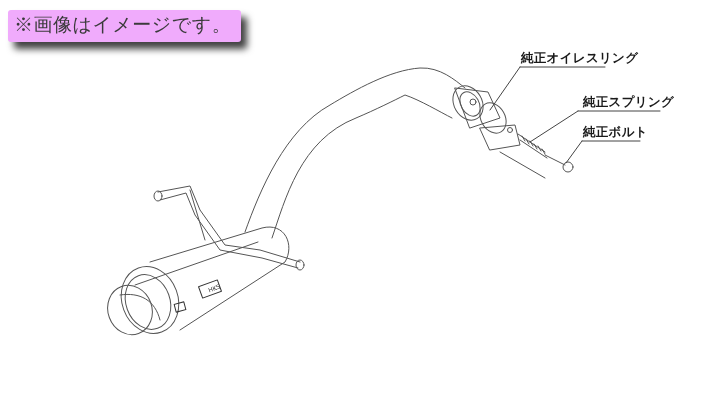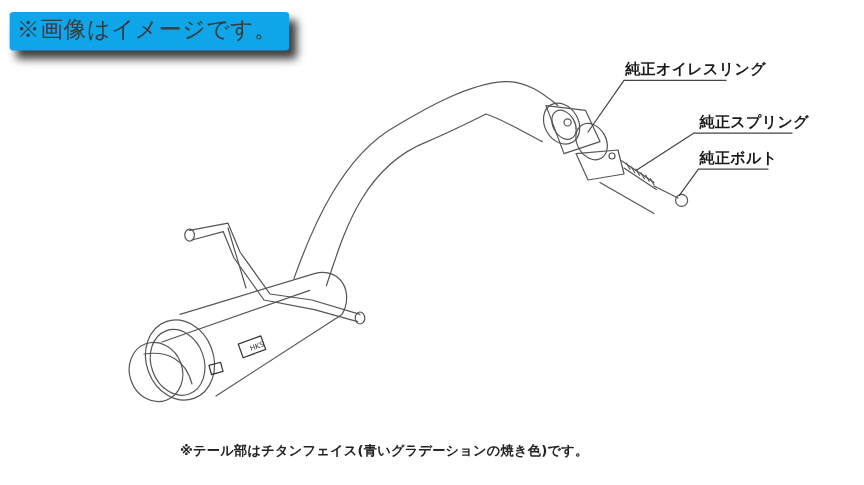--- a/index.html
+++ b/index.html
@@ -1,21 +1,21 @@
 <!DOCTYPE html>
 <html><head>
 <meta charset="utf-8">
 <style>
   html, body { margin:0; padding:0; background:#ffffff; }
   body { width:720px; height:404px; position:relative; overflow:hidden; font-family:"DejaVu Sans", sans-serif; }
   .stage { position:absolute; left:0; top:0; width:720px; height:404px; }
   .disclaimer {
     position:absolute; left:8px; top:10px; padding:2px 10px 4px 6px;
     font-family:"DejaVu Serif", serif; font-size:19px; color:#3a3a3a;
-    background:#0ea5e9; letter-spacing:0.5px;
+    background:#f0abfc; letter-spacing:0.5px;
     box-shadow: 6px 7px 7px rgba(0,0,0,0.75);
     border-radius:3px;
   }
   .callout { position:absolute; font-family:"DejaVu Serif", serif; font-weight:bold; font-size:12.5px; color:#1a1a1a; letter-spacing:0.3px; white-space:nowrap; }
   .footnote { position:absolute; left:150px; top:368px; font-size:11px; font-weight:bold; color:#222; white-space:nowrap; letter-spacing:0.2px; }
   svg { position:absolute; left:0; top:0; }
 </style>
 </head>
 <body>
 
@@ -69,14 +69,13 @@
     </g>
     <text x="208" y="292" font-size="6" fill="#333" font-family="DejaVu Sans, sans-serif" transform="rotate(-20 210 289)">HKS</text>
   </svg>
 
   <div class="disclaimer">※画像はイメージです。</div>
 
   <div class="callout" style="left:583px; top:94px;">純正スプリング</div>
   <div class="callout" style="left:521px; top:50px;">純正オイレスリング</div>
   <div class="callout" style="left:583px; top:124px;font-family:Liberation Mono, monospace;">純正ボルト</div>
 
-  <div class="footnote">※テール部はチタンフェイス(青いグラデーションの焼き色)です。</div>
 </div>
 
 </body></html>

